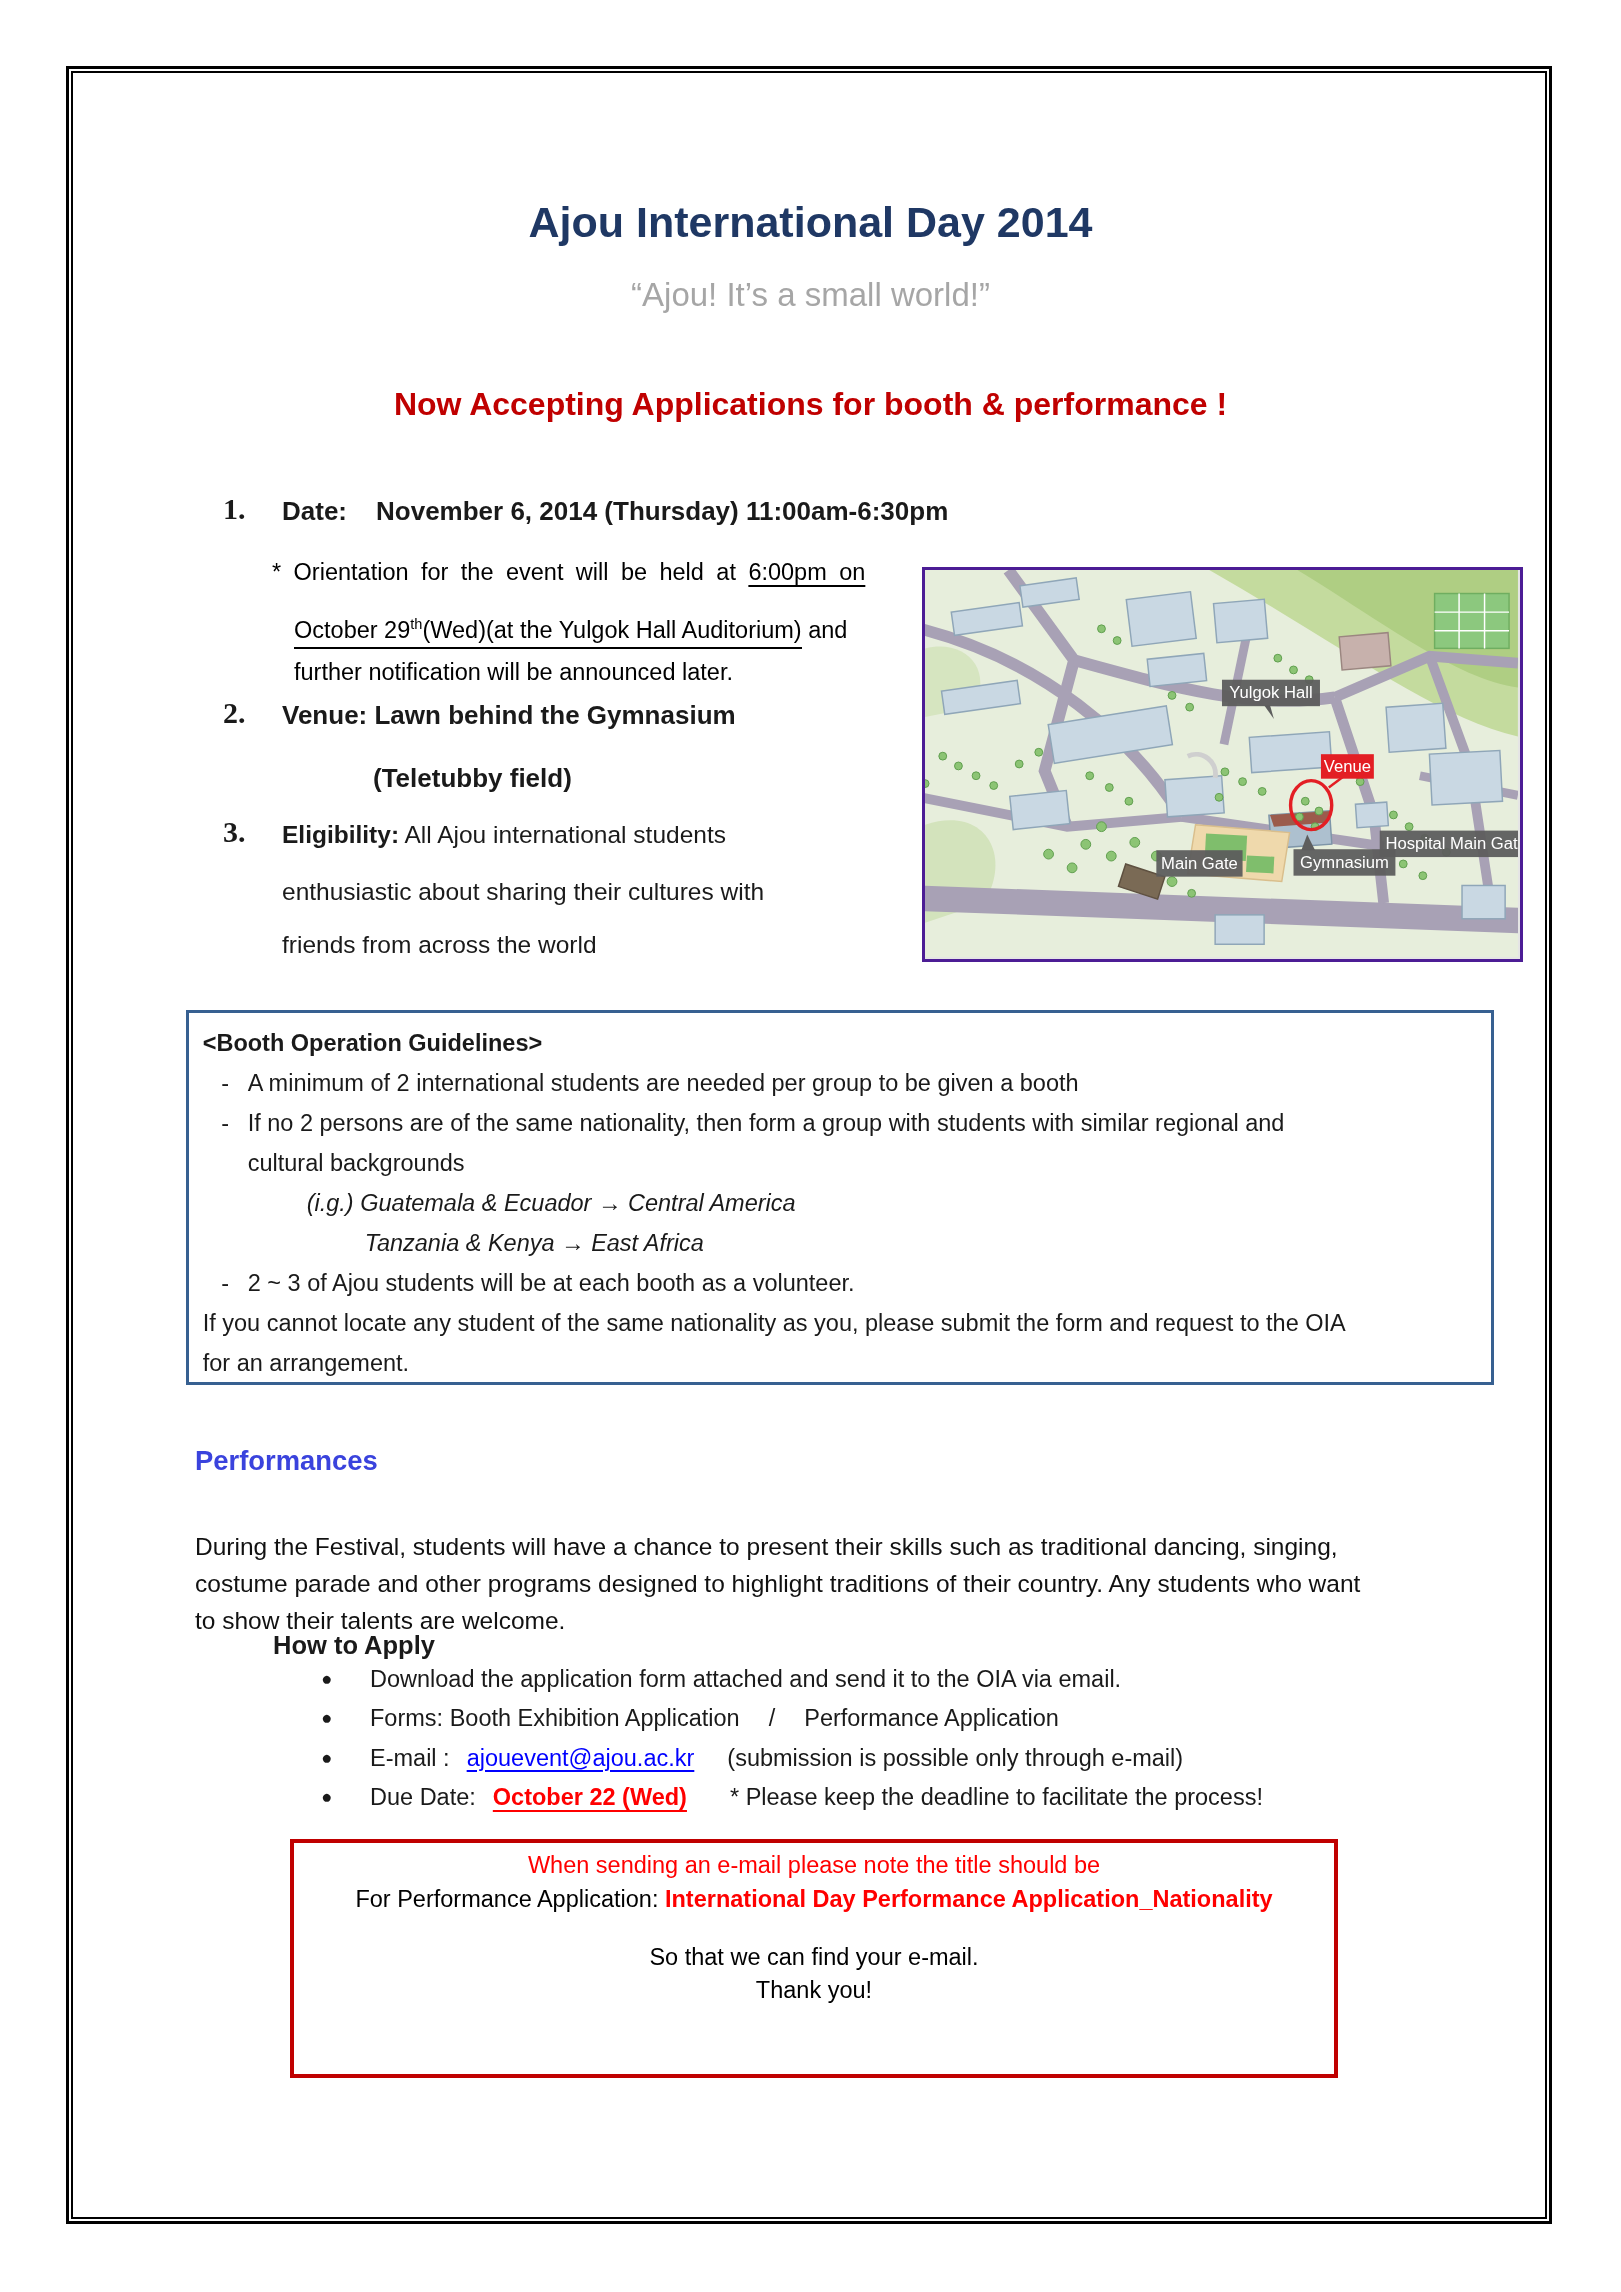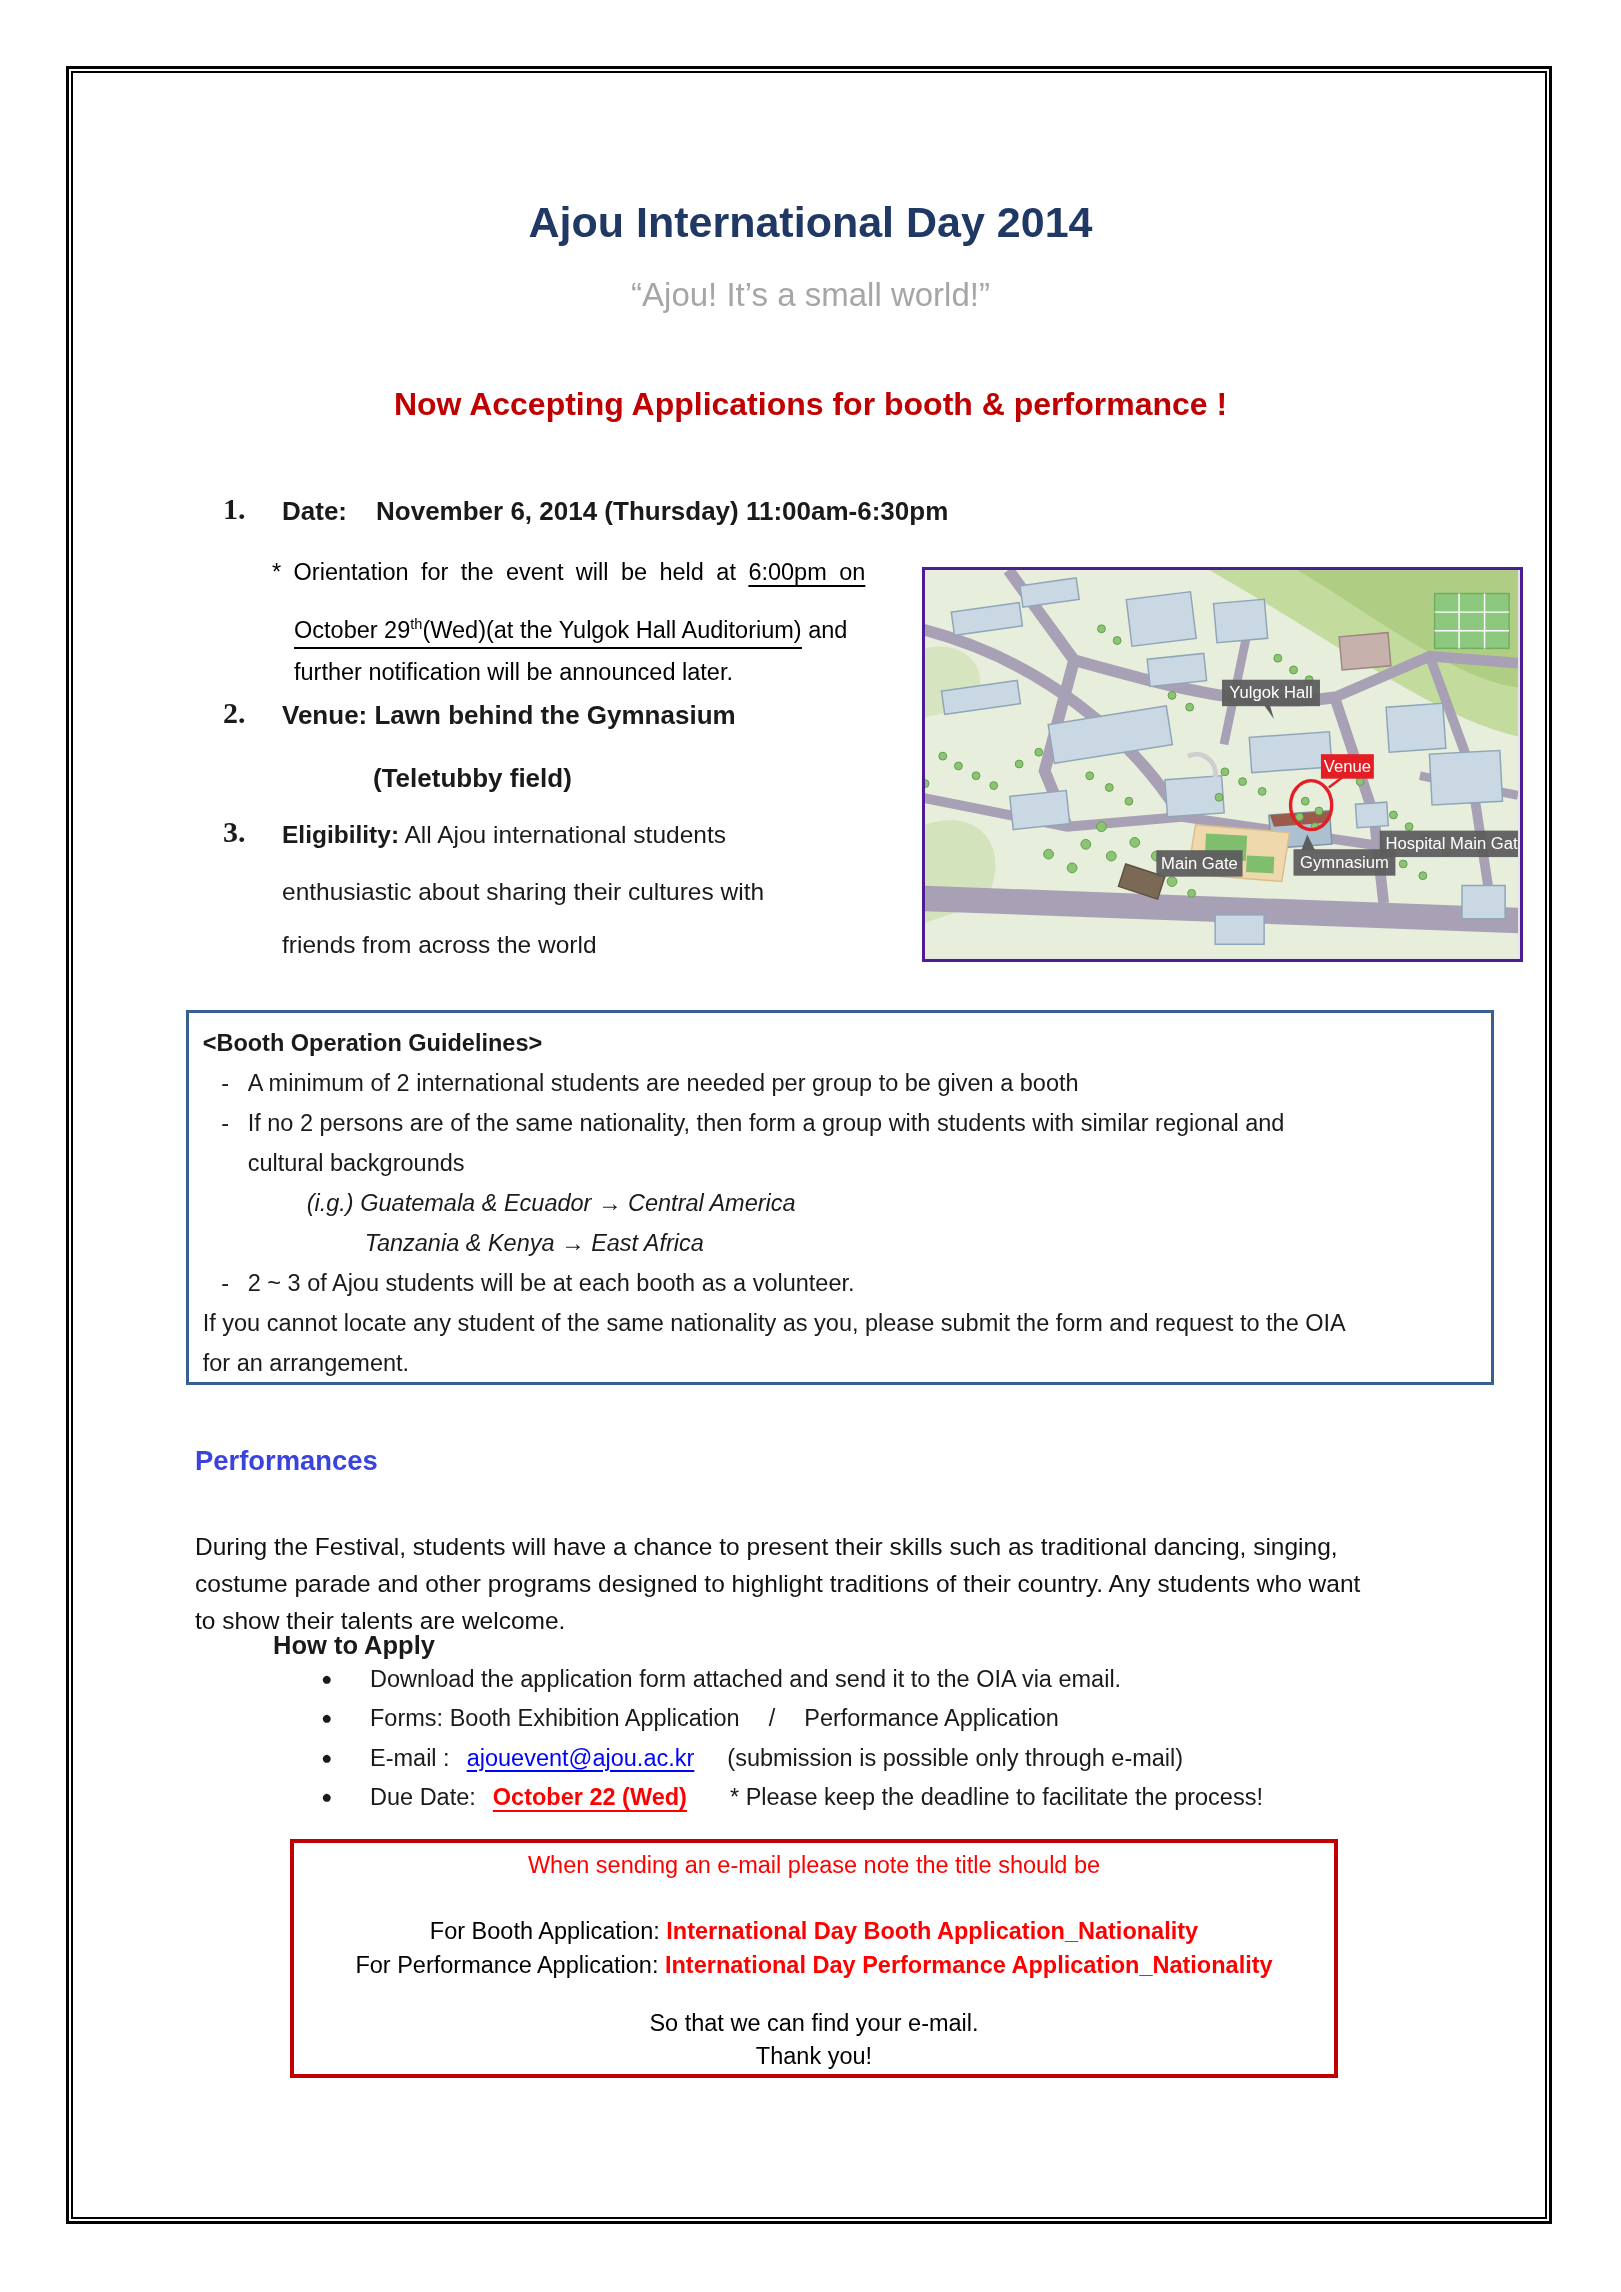--- a/index.html
+++ b/index.html
@@ -272,23 +272,20 @@
   </div>
   <div class="abs b-row" style="left:321px;top:1784px;">
     <span class="dot">●</span>
     <span class="b-text">
       <span>Due Date:</span><span class="due gap-s">October 22 (Wed)</span><span class="gap-l">* Please keep the deadline to facilitate the process!</span>
     </span>
   </div>
 
   <div class="abs red-box">
     <div class="rb1">When sending an e-mail please note the title should be</div>
-    <div class="rb2">
-      <span>For Booth Application: </span><span class="red-strong">International Day Booth Application_Nationality</span>
-    </div>
     <div class="rb3">
       <span>For Performance Application: </span><span class="red-strong">International Day Performance Application_Nationality</span>
     </div>
     <div class="rb4">So that we can find your e-mail.</div>
     <div class="rb5">Thank you!</div>
   </div>
 </div>
 
 
 </body></html>

